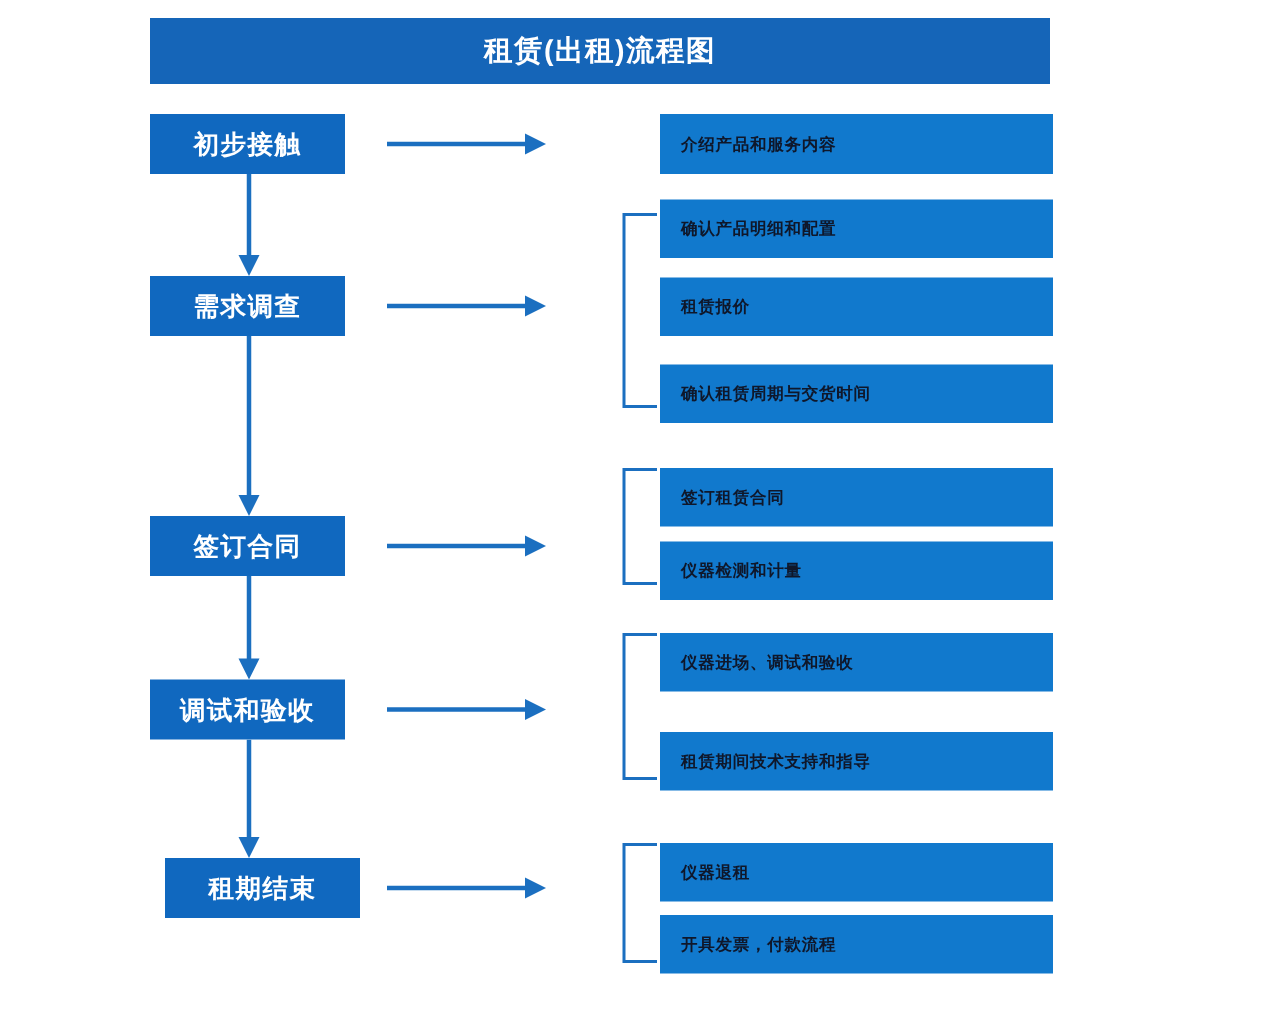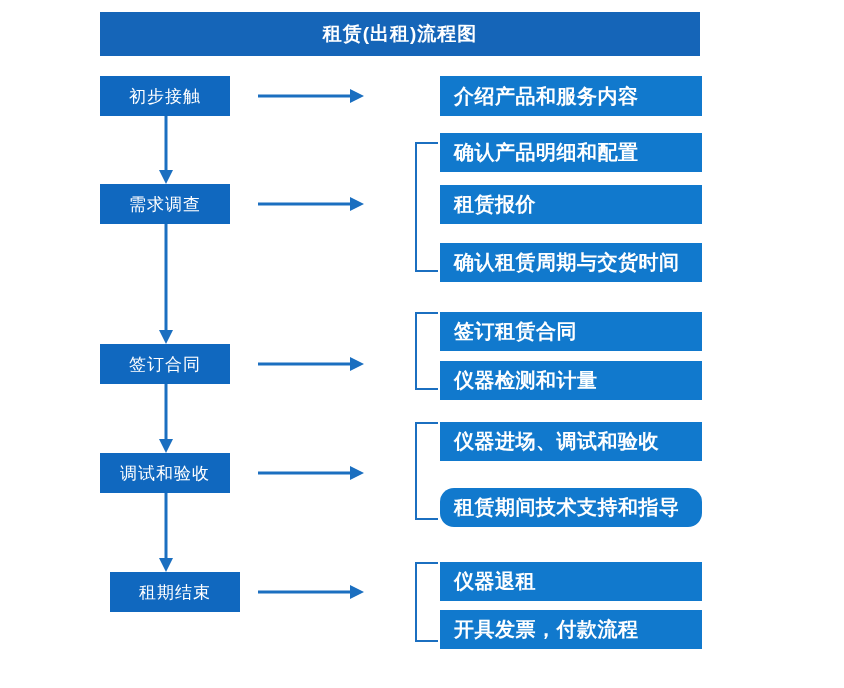--- a/index.html
+++ b/index.html
@@ -30,31 +30,31 @@
     display: flex;
     align-items: center;
     justify-content: center;
     letter-spacing: 1px;
   }
   .stage-box {
     position: absolute;
     background: #1068bf;
     color: #ffffff;
     font-size: 17px;
-    font-weight: normal;
+    font-weight: bold;
     display: flex;
     align-items: center;
     justify-content: center;
     letter-spacing: 1px;
   }
   .detail-box {
     position: absolute;
     background: #1179cd;
-    color: #ffffff;
-    font-size: 20px;
+    color: #0f172a;
+    font-size: 11px;
     font-weight: bold;
     display: flex;
     align-items: center;
     padding-left: 14px;
     box-sizing: border-box;
     letter-spacing: 0.5px;
   }
   .v-arrow {
     position: absolute;
     width: 18px;
@@ -179,19 +179,19 @@
   <div class="detail-box" style="left:440px; top:185px; width:262px; height:39px;">租赁报价</div>
 
   <div class="detail-box" style="left:440px; top:243px; width:262px; height:39px;">确认租赁周期与交货时间</div>
 
   <div class="detail-box" style="left:440px; top:312px; width:262px; height:39px;">签订租赁合同</div>
 
   <div class="detail-box" style="left:440px; top:361px; width:262px; height:39px;">仪器检测和计量</div>
 
   <div class="detail-box" style="left:440px; top:422px; width:262px; height:39px;">仪器进场、调试和验收</div>
 
-  <div class="detail-box" style="left:440px; top:488px; width:262px; height:39px;border-radius:14px;">租赁期间技术支持和指导</div>
+  <div class="detail-box" style="left:440px; top:488px; width:262px; height:39px;">租赁期间技术支持和指导</div>
 
   <div class="detail-box" style="left:440px; top:562px; width:262px; height:39px;">仪器退租</div>
 
   <div class="detail-box" style="left:440px; top:610px; width:262px; height:39px;">开具发票，付款流程</div>
 
 </div>
 
 </body></html>

